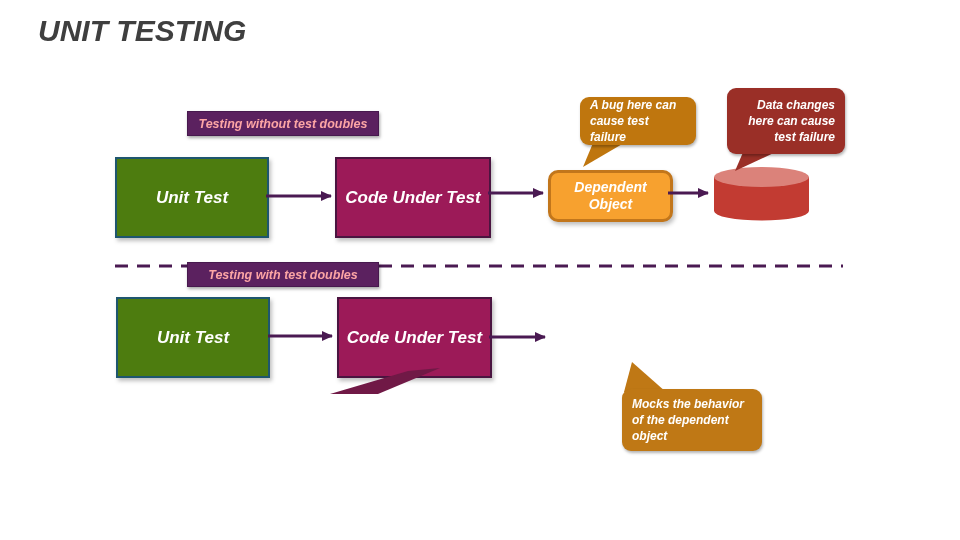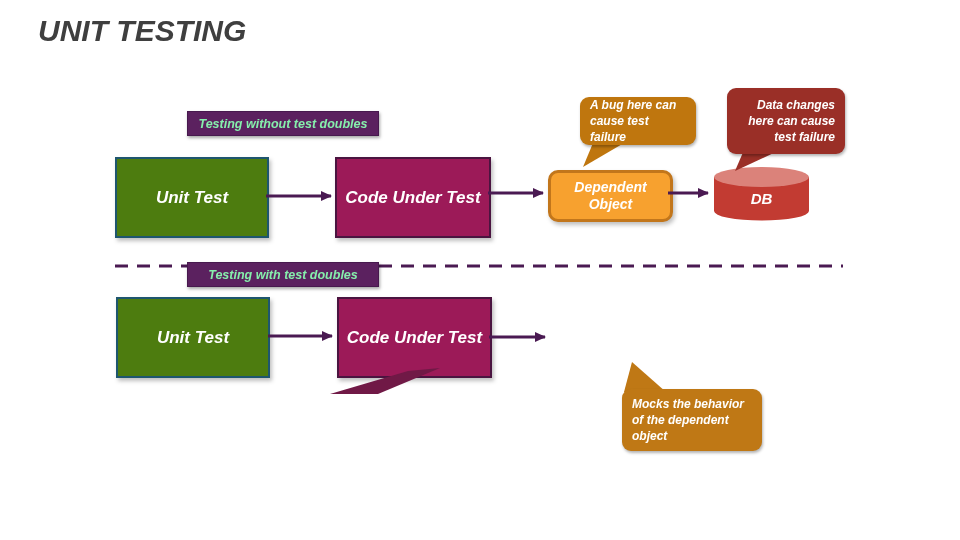--- a/index.html
+++ b/index.html
@@ -15,21 +15,21 @@
   .node{
     position:absolute;display:flex;align-items:center;justify-content:center;
     color:#fff;font-weight:bold;text-align:center;z-index:2;
     box-shadow:2px 3px 4px rgba(0,0,0,0.25);
   }
   .node-teal{background:#4d7c0f;border:2px solid #1E566F;font-size:17px;}
   .node-magenta{background:#9C1A58;border:2px solid #4A1440;font-size:17px;}
   .node-orange{background:#F7A12F;border:3px solid #C2761B;border-radius:10px;font-size:14px;line-height:1.25;}
   .section-label{
     position:absolute;display:flex;align-items:center;justify-content:center;
-    background:#5B215F;border:1px solid #47194E;color:#86efac;font-size:12.5px;font-weight:bold;
+    background:#5B215F;border:1px solid #47194E;color:#fca5a5;font-size:12.5px;font-weight:bold;
     z-index:4;box-shadow:1px 2px 3px rgba(0,0,0,0.35);
   }
   .callout{
     position:absolute;border-radius:9px;color:#fff;font-size:12px;font-weight:bold;
     line-height:1.35;z-index:4;box-shadow:1px 2px 3px rgba(0,0,0,0.3);
     display:flex;align-items:center;
   }
   .callout .txt{padding:6px 10px;}
   .callout-bug{background:#BF760E;}
   .callout-data{background:#9A2F27;text-align:right;}
@@ -62,21 +62,20 @@
 
   <div class="node node-orange" style="left:548px;top:170px;width:119px;height:46px;">
     <span>Dependent Object</span>
   </div>
 
   <div class="db-wrap">
     <svg width="97" height="56" viewBox="0 0 97 56">
       <path d="M1,11 L1,45 a47.5,9.5 0 0 0 95,0 L96,11" fill="#C23B32"></path>
       <ellipse cx="48.5" cy="11" rx="47.5" ry="10" fill="#DB827A"></ellipse>
     </svg>
-    <div class="db-label">DB</div>
   </div>
 
   <div class="callout callout-bug" style="left:580px;top:97px;width:116px;height:48px;">
     <div class="txt">A bug here can cause test failure</div>
   </div>
 
   <div class="callout callout-data" style="left:727px;top:88px;width:118px;height:66px;">
     <div class="txt">Data changes here can cause test failure</div>
   </div>
 

